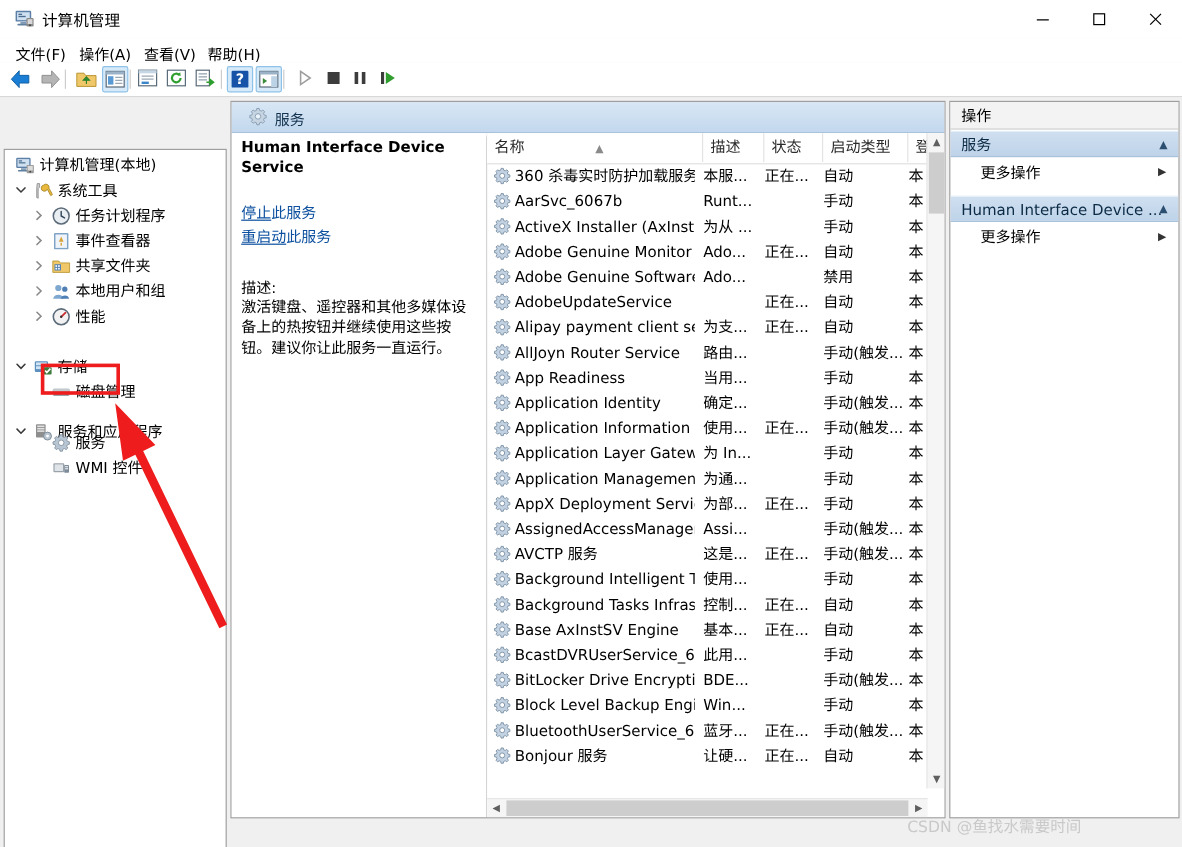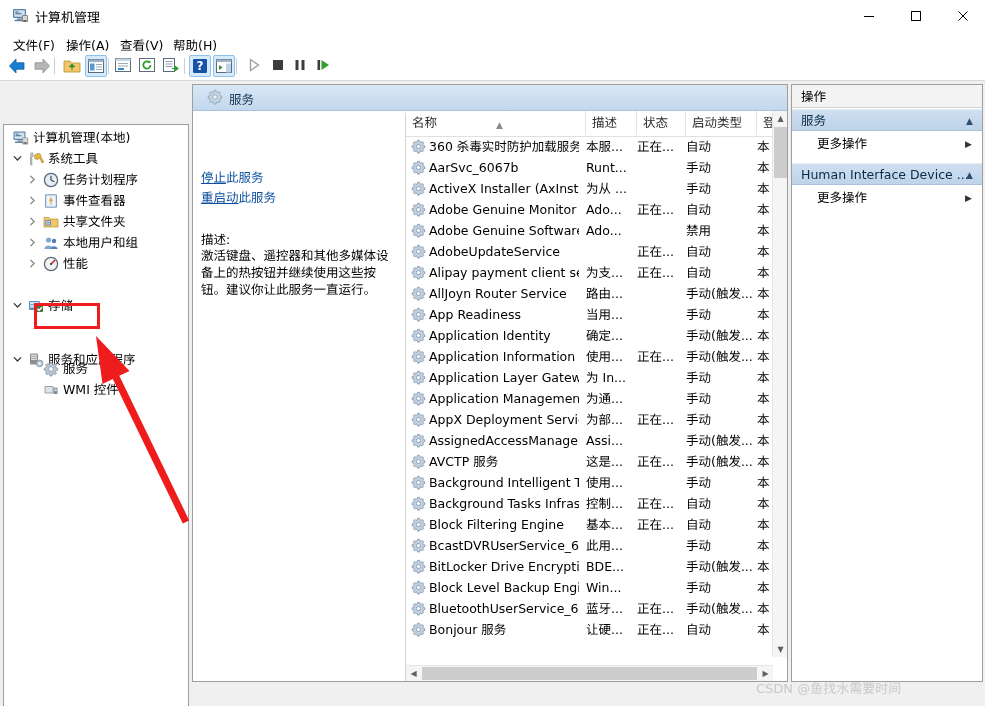--- a/index.html
+++ b/index.html
@@ -378,20 +378,31 @@
             <rect x="1" y="3" width="11" height="9" rx="1" fill="#5b8fbe"></rect>
             <rect x="2" y="4" width="9" height="2.4" fill="#cfe4f5"></rect>
             <rect x="2" y="7.2" width="9" height="2.4" fill="#cfe4f5"></rect>
             <rect x="8" y="8" width="7" height="6" rx="0.8" fill="#3f7a3f"></rect>
             <path d="M9.6 10.8 l1.4 1.6 l3-3.2" fill="none" stroke="#fff" stroke-width="1.4"></path>
           </svg>
       </span>
       <span class="tlbl" style="left:44px">存储</span>
     </div>
 
+    <div class="tnode" style="left:0;top:191px;width:184px">
+      <span class="tico" style="left:39px">
+        <svg width="16" height="16" viewBox="0 0 16 16">
+            <rect x="1" y="5" width="14" height="6" rx="1.2" fill="#9aa3ab"></rect>
+            <rect x="1" y="5" width="14" height="2.4" rx="1.2" fill="#c2c9cf"></rect>
+            <circle cx="12.6" cy="9" r="0.9" fill="#3a8c3a"></circle>
+            <rect x="3" y="8.4" width="5" height="1.4" fill="#6b747c"></rect>
+          </svg>
+      </span>
+      <span class="tlbl" style="left:59px">磁盘管理</span>
+    </div>
 
     <div class="tnode" style="left:0;top:224px;width:192px">
       <span class="tchev" style="left:7px">
         <svg width="9" height="9" viewBox="0 0 9 9" style="margin-top:6px">
             <path d="M1.2 2.6 L4.5 6 L7.8 2.6" fill="none" stroke="#3a3a3a" stroke-width="1.3" stroke-linecap="round"></path>
           </svg>
       </span>
       <span class="tico" style="left:24px">
         <svg width="16" height="16" viewBox="0 0 16 16">
             <rect x="2" y="1.5" width="8" height="11" rx="0.8" fill="#8e8e8e"></rect>
@@ -440,20 +451,21 @@
           <g fill="#c7d5e3" stroke="#8096ab" stroke-width="0.7">
             <path d="M7 1.4h2l.3 1.6 1.4.6 1.4-.9 1.4 1.4-.9 1.4.6 1.4 1.6.3v2l-1.6.3-.6 1.4.9 1.4-1.4 1.4-1.4-.9-1.4.6-.3 1.6H7l-.3-1.6-1.4-.6-1.4.9-1.4-1.4.9-1.4-.6-1.4-1.6-.3v-2l1.6-.3.6-1.4-.9-1.4 1.4-1.4 1.4.9 1.4-.6z"></path>
           </g>
           <circle cx="8" cy="8" r="2.3" fill="#eaf2fa" stroke="#8096ab" stroke-width="0.7"></circle>
         </svg>
       </span>
       <span class="h-txt">服务</span>
     </div>
 
     <div class="detail">
+      <div class="dt-title">Human Interface Device Service</div>
 
       <div class="dt-link" style="top:56px"><u>停止</u><span>此服务</span></div>
       <div class="dt-link" style="top:76px"><u>重启动</u><span>此服务</span></div>
 
       <div class="dt-desc-lbl">描述:</div>
       <div class="dt-desc">激活键盘、遥控器和其他多媒体设备上的热按钮并继续使用这些按钮。建议你让此服务一直运行。</div>
     </div>
 
     <div class="list">
 
@@ -703,21 +715,21 @@
             <span class="cell c-start">自动</span>
             <span class="cell c-log">本</span>
           </div>
           <div class="row" style="top: 378px;">
             <span class="cico"><svg width="15" height="15" viewBox="0 0 16 16">
                 <g fill="#c2d2e2" stroke="#7b8fa3" stroke-width="0.8">
                   <path d="M7 1.4h2l.3 1.6 1.4.6 1.4-.9 1.4 1.4-.9 1.4.6 1.4 1.6.3v2l-1.6.3-.6 1.4.9 1.4-1.4 1.4-1.4-.9-1.4.6-.3 1.6H7l-.3-1.6-1.4-.6-1.4.9-1.4-1.4.9-1.4-.6-1.4-1.6-.3v-2l1.6-.3.6-1.4-.9-1.4 1.4-1.4 1.4.9 1.4-.6z"></path>
                 </g>
                 <circle cx="8" cy="8" r="2.2" fill="#fff" stroke="#7b8fa3" stroke-width="0.8"></circle>
               </svg></span>
-            <span class="cell c-name">Block Filtering Engine</span>
+            <span class="cell c-name">Base AxInstSV Engine</span>
             <span class="cell c-desc">基本...</span>
             <span class="cell c-stat">正在...</span>
             <span class="cell c-start">自动</span>
             <span class="cell c-log">本</span>
           </div>
           <div class="row" style="top: 399px;">
             <span class="cico"><svg width="15" height="15" viewBox="0 0 16 16">
                 <g fill="#c2d2e2" stroke="#7b8fa3" stroke-width="0.8">
                   <path d="M7 1.4h2l.3 1.6 1.4.6 1.4-.9 1.4 1.4-.9 1.4.6 1.4 1.6.3v2l-1.6.3-.6 1.4.9 1.4-1.4 1.4-1.4-.9-1.4.6-.3 1.6H7l-.3-1.6-1.4-.6-1.4.9-1.4-1.4.9-1.4-.6-1.4-1.6-.3v-2l1.6-.3.6-1.4-.9-1.4 1.4-1.4 1.4.9 1.4-.6z"></path>
                 </g>

